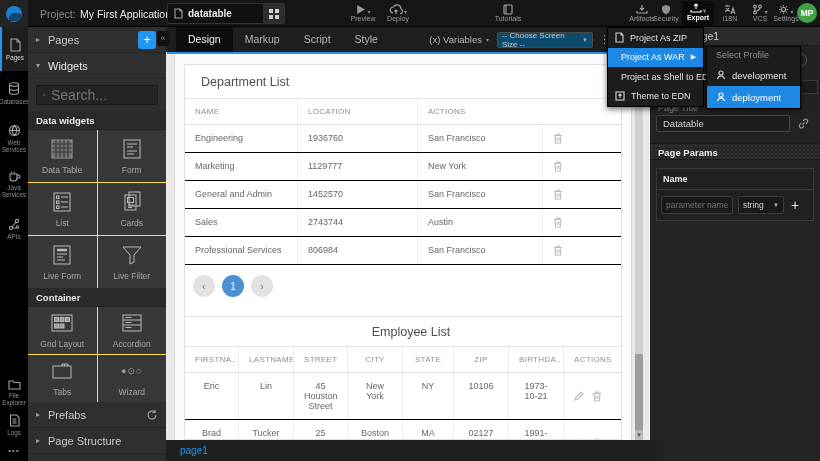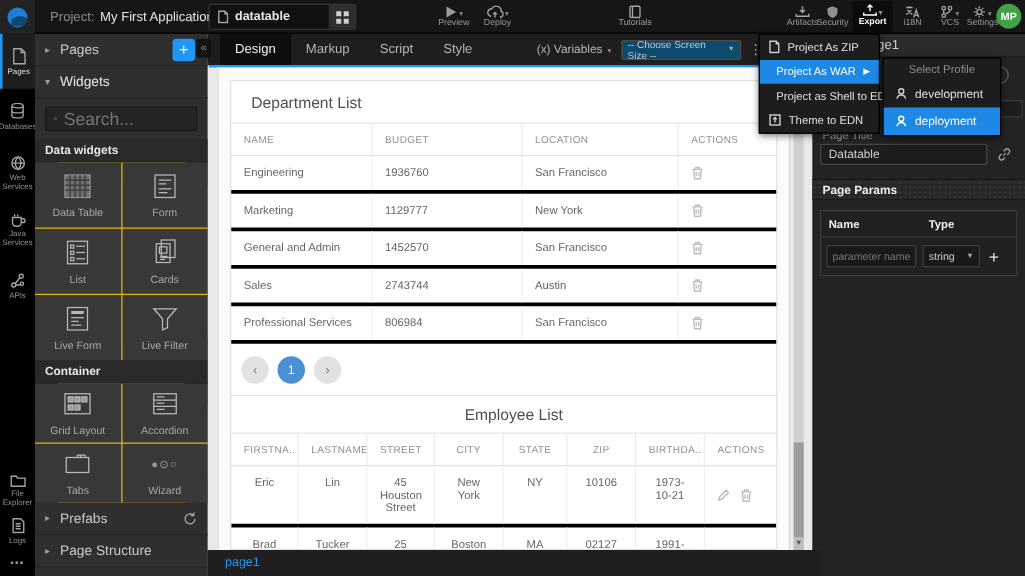--- a/index.html
+++ b/index.html
@@ -36,21 +36,21 @@
 
   
   #leftpanel { left:28px; top:27px; width:138px; height:434px; background:#2f2f2f; z-index:30; }
   .lp-row { position:relative; display:flex; align-items:center; height:26px; padding:0 8px; border-bottom:1px solid #262626; color:#c9c9c9; font-size:11px; }
   .lp-row .chev { color:#9a9a9a; font-size:8px; width:12px; }
   .plus-btn { position:absolute; right:10px; top:4px; width:18px; height:18px; background:#2196f3; color:#fff; border-radius:3px; font-size:13px; line-height:17px; text-align:center; }
   .collapse-tab { position:absolute; left:129px; top:4px; width:12px; height:15px; background:#121212; color:#8a8a8a; font-size:9px; text-align:center; line-height:15px; border-radius:2px; z-index:35; }
   .searchbox { margin:6px 8px; height:20px; background:#242424; border:1px solid #1b1b1b; border-radius:2px; display:flex; align-items:center; padding:0 6px; }
   .searchbox input { background:transparent; border:none; outline:none; color:#9a9a9a; font-size:14px; width:100px; }
   .sec-label { height:19px; line-height:19px; padding:0 8px; color:#e8e8e8; font-size:9.5px; font-weight:bold; background:#2a2a2a; border-bottom:1px solid #242424; }
-  .tilegrid { display:grid; grid-template-columns:1fr 1fr; gap:1px; background:#eab308;border-radius:20px; }
+  .tilegrid { display:grid; grid-template-columns:1fr 1fr; gap:1px; background:#fde047; }
   .tile { background:#383838; display:flex; flex-direction:column; align-items:center; justify-content:center; color:#a8a8a8; font-size:8.5px; }
   .tile .tic { margin-bottom:5px; height:22px; display:flex; align-items:center; }
   .tile.h52 { height:52px; } .tile.h47 { height:47px; }
   .wizdots { color:#9a9a9a; font-size:9px; letter-spacing:1px; }
   .refresh-ic { margin-left:auto; }
 
   
   #canvas { left:166px; top:27px; width:484px; height:434px; background:#e9e9e9; border-right:1px solid #000; }
   #ctoolbar { left:0; top:0; width:484px; height:25px; background:#1e1e1e; display:flex; align-items:center; }
   .ctab { height:25px; line-height:25px; padding:0 12px; color:#b5b5b5; font-size:10.5px; }
@@ -64,21 +64,21 @@
   .whitepage { left:8px; top:2px; width:458px; height:386px; background:#fbfbfb; border-left:1px solid #d8d8d8; border-right:1px solid #d8d8d8; }
   .vscroll { left:469px; top:2px; width:8px; height:386px; background:#cfcfcf; }
   .vthumb { left:0; top:300px; width:8px; height:76px; background:#9d9d9d; position:absolute; }
   .varrow { position:absolute; left:0; bottom:0; width:8px; height:10px; background:#bdbdbd; color:#555; font-size:6px; text-align:center; line-height:10px; }
 
   .card { background:#fff; border:1px solid #e0e0e0; position:absolute; }
   .card-title { height:34px; line-height:34px; padding-left:16px; color:#4f4f4f; font-size:12.5px; border-bottom:1px solid #e6e6e6; }
   .thead { display:grid; border-bottom:1px solid #e0e0e0; }
   .thead span { padding:8px 10px; color:#8f8f8f; font-size:8px; letter-spacing:.3px; border-left:1px solid #ececec; }
   .thead span:first-child { border-left:none; }
-  .trow { display:grid; border-bottom:3px solid #000000; }
+  .trow { display:grid; border-bottom:1px solid #000000; }
   .trow div { padding:8px 10px; color:#666; font-size:9px; border-left:1px solid #f0f0f0; }
   .trow div:first-child { border-left:none; }
   .dept-grid { grid-template-columns:112px 120px 125px 1fr; }
   .emp-grid { grid-template-columns:53px 55px 54px 55px 51px 55px 55px 1fr; }
   .rowicons { display:flex; gap:8px; align-items:center; }
   .pager { display:flex; gap:7px; padding:10px 0 0 8px; }
   .pgbtn { width:22px; height:22px; border-radius:50%; background:#e2e2e2; color:#777; font-size:10px; display:flex; align-items:center; justify-content:center; }
   .pgbtn.cur { background:#4a90d2; color:#fff; }
 
   #statusbar { left:166px; top:440px; width:491px; height:21px; background:#1f1f1f; display:flex; align-items:center; z-index:20; }
@@ -100,21 +100,21 @@
   .pb-row input { width:72px; height:18px; background:#191919; border:1px solid #3d3d3d; border-radius:2px; color:#8a8a8a; font-size:8.5px; padding:0 4px; outline:none; }
   .typesel { width:46px; height:18px; background:#191919; border:1px solid #3d3d3d; border-radius:2px; color:#cfcfcf; font-size:8.5px; display:flex; align-items:center; padding:0 4px; }
   .typesel .sel-caret { margin-left:auto; font-size:6px; color:#aaa; }
   .add-param { color:#e0e0e0; font-size:14px; margin-left:2px; }
 
   
   #exportmenu { left:607px; top:27px; width:97px; background:#1d1d1d; border:1px solid #000; box-shadow:0 2px 6px rgba(0,0,0,.6); z-index:60; }
   .em-item { height:19.5px; display:flex; align-items:center; gap:6px; padding:0 7px; color:#e0e0e0; font-size:9px; white-space:nowrap; }
   .em-item.sel { background:#1e88e5; color:#fff; }
   .em-item .sub-arrow { margin-left:auto; font-size:7px; }
-  #profilemenu { left:706px; top:46px; width:95px; background:#1d1d1d; border:1px solid #000; box-shadow:0 2px 6px rgba(0,0,0,.6); z-index:61;text-align:center; }
+  #profilemenu { left:706px; top:46px; width:95px; background:#1d1d1d; border:1px solid #000; box-shadow:0 2px 6px rgba(0,0,0,.6); z-index:61; }
   .pm-header { height:17px; line-height:17px; padding:0 9px; color:#8f8f8f; font-size:9px; }
   .pm-item { height:22px; display:flex; align-items:center; gap:6px; padding:0 9px; color:#e0e0e0; font-size:9.5px; }
   .pm-item.sel { background:#1e88e5; color:#fff; }
   svg.mic { stroke:#cfcfcf; fill:none; stroke-width:1.1; }
   .em-item.sel svg.mic, .pm-item.sel svg.mic { stroke:#fff; }
   svg.tic-a { stroke:#b9b9b9; fill:none; stroke-width:1; }
 </style>
 </head>
 <body>
 
@@ -457,21 +457,20 @@
     </div>
 
     <div id="cpage" class="abs">
       <div class="sel-line abs"></div>
       <div class="whitepage abs"></div>
 
       <div class="card" style="left:18px; top:12px; width:438px; height:296px;">
         <div class="card-title">Department List</div>
         <div class="thead dept-grid">
           <span>NAME</span>
-          <span>BUDGET</span>
           <span>LOCATION</span>
           <span>ACTIONS</span>
         </div>
         <div class="trow dept-grid">
           <div>Engineering</div>
             <div>1936760</div>
             <div>San Francisco</div>
           <div class="rowicons">
               <svg class="lic" width="10" height="11" viewBox="0 0 10 11">
                 <path d="M1 2.5h8M3.5 2.5V1h3v1.5M2 2.5l.6 7.5h4.8L8 2.5M4 4.5v3.5M6 4.5v3.5" stroke="#bdbdbd"></path>
@@ -595,21 +594,20 @@
     <svg class="lic abs" style="left:147px; top:90px" width="13" height="13" viewBox="0 0 13 13">
         <path d="M5.5 7.5l2-2" stroke="#9e9e9e"></path>
         <path d="M6 4l1.5-1.5a2 2 0 0 1 2.8 2.8L8.8 6.8M7 9l-1.5 1.5a2 2 0 0 1-2.8-2.8L4.2 6.2" stroke="#9e9e9e"></path>
       </svg>
 
     <div class="pp-header abs">Page Params</div>
 
     <div class="params-box abs">
       <div class="pb-head">
         <span>Name</span>
-        <span>Type</span>
       </div>
       <div class="pb-row">
         <input placeholder="parameter name" style="">
         <div class="typesel">
           <span>string</span>
           <span class="sel-caret">▼</span>
         </div>
         <span class="add-param">+</span>
       </div>
     </div>

